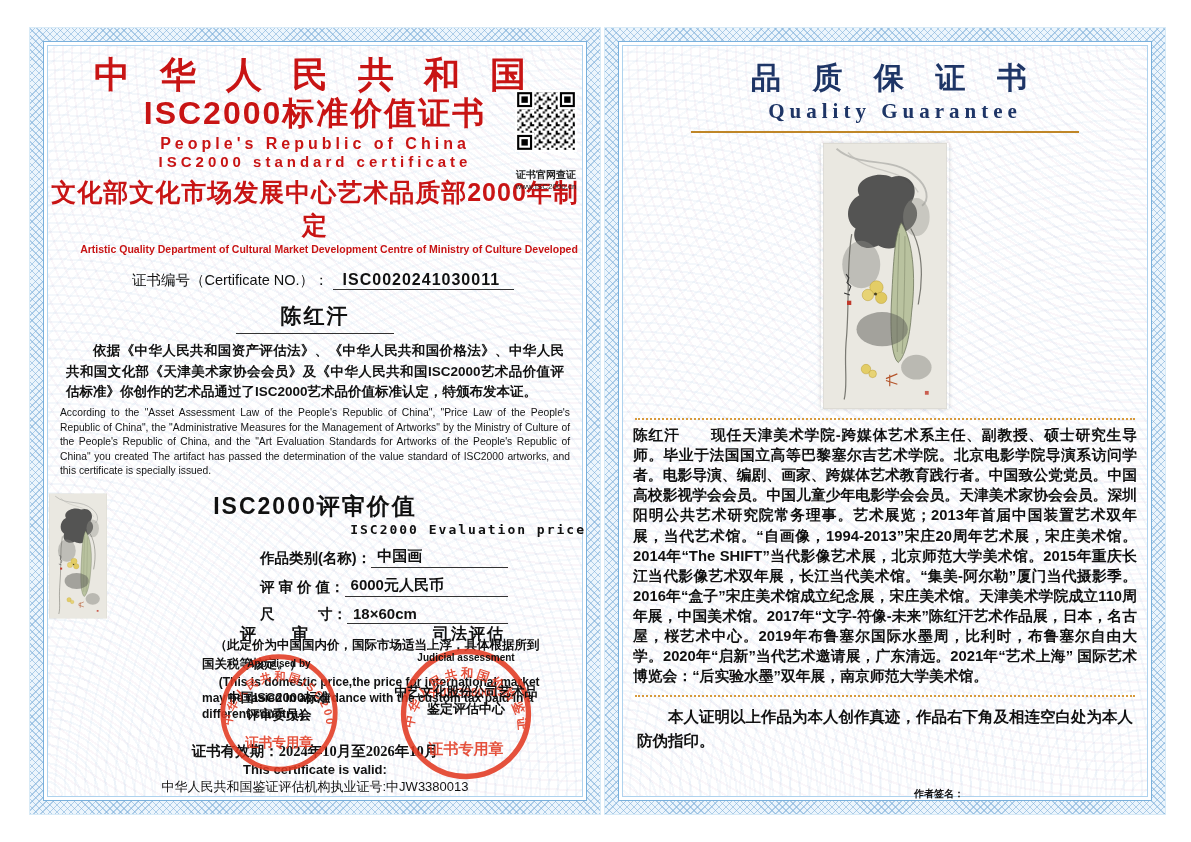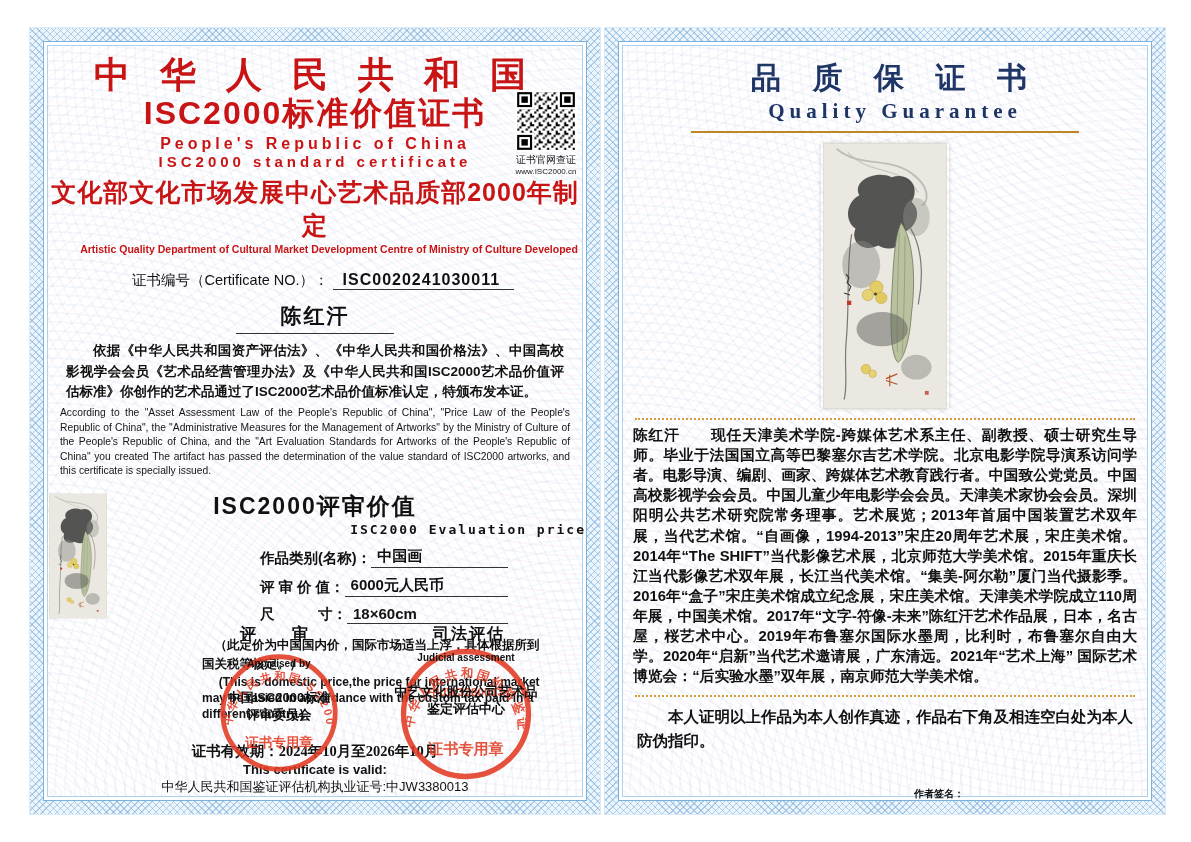--- a/index.html
+++ b/index.html
@@ -23,21 +23,21 @@
          overflow:hidden;}
   
   .l-head{position:relative;padding-top:12px;text-align:center;}
   .red{color:#c81414;}
   .l-title1{font-size:36px;font-weight:bold;letter-spacing:10px;line-height:1.15;}
   .l-title2{font-size:32px;font-weight:bold;letter-spacing:2px;line-height:1.15;}
   .l-en1{font-size:16px;font-weight:bold;letter-spacing:4px;line-height:1.2;margin-top:2px;}
   .l-en2{font-size:15px;font-weight:bold;letter-spacing:4px;line-height:1.2;}
   .qr-block{position:absolute;right:6px;top:48px;width:68px;text-align:center;}
   .qr{width:62px;height:62px;display:block;margin:0 auto;}
-  .qr-cap1{font-size:10px;font-weight:normal;color:#222;margin-top:1px;}
+  .qr-cap1{font-size:10px;font-weight:bold;color:#222;margin-top:16px;}
   .qr-cap2{font-size:8px;color:#222;}
   .l-banner{text-align:center;font-size:25px;font-weight:bold;letter-spacing:1px;margin-top:5px;}
   .l-banner-en{text-align:center;font-size:10.5px;font-weight:bold;margin-top:1px;padding-left:28px;}
   .l-certno{text-align:center;margin-top:16px;font-size:14.5px;padding-left:16px;}
   .l-certno .certno-value{font-weight:bold;font-size:16px;border-bottom:1px solid #333;
         padding:0 14px 1px 10px;letter-spacing:1px;}
   .l-name{text-align:center;margin-top:12px;font-size:21px;font-weight:bold;letter-spacing:2px;}
   .l-name-underline{width:158px;border-bottom:1px solid #333;margin:3px auto 0;}
   .l-body-cn{margin:7px 22px 0;font-size:13.5px;font-weight:bold;line-height:1.52;
         text-align:justify;text-indent:2em;}
@@ -170,21 +170,21 @@
       <div class="l-banner-en red">Artistic Quality Department of Cultural Market Development Centre of Ministry of Culture Developed</div>
 
       <div class="l-certno">
         <span>证书编号（Certificate NO.）：</span>
         <span class="certno-value">ISC0020241030011</span>
       </div>
 
       <div class="l-name">陈红汗</div>
       <div class="l-name-underline"></div>
 
-      <div class="l-body-cn">依据《中华人民共和国资产评估法》、《中华人民共和国价格法》、中国高校影视学会会员《艺术品经营管理办法》及《中华人民共和国ISC2000艺术品价值评估标准》你创作的艺术品通过了ISC2000艺术品价值标准认定，特颁布发本证。</div>
+      <div class="l-body-cn">依据《中华人民共和国资产评估法》、《中华人民共和国价格法》、中华人民共和国文化部《天津美术家协会会员》及《中华人民共和国ISC2000艺术品价值评估标准》你创作的艺术品通过了ISC2000艺术品价值标准认定，特颁布发本证。</div>
       <div class="l-body-en">According to the "Asset Assessment Law of the People's Republic of China", "Price Law of the People's Republic of China", the "Administrative Measures for the Management of Artworks" by the Ministry of Culture of the People's Republic of China, and the "Art Evaluation Standards for Artworks of the People's Republic of China" you created The artifact has passed the determination of the value standard of ISC2000 artworks, and this certificate is specially issued.</div>
 
       <div class="l-section-cn">ISC2000评审价值</div>
       <div class="l-section-en">ISC2000 Evaluation price</div>
 
       <div class="fields">
         <div class="field-row">
           <span class="field-label">作品类别(名称)：</span>
           <span class="field-value">中国画</span>
         </div>

